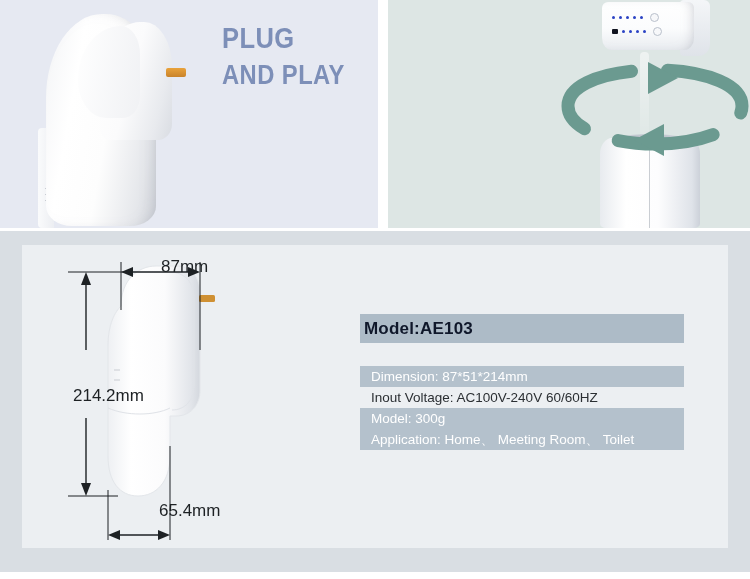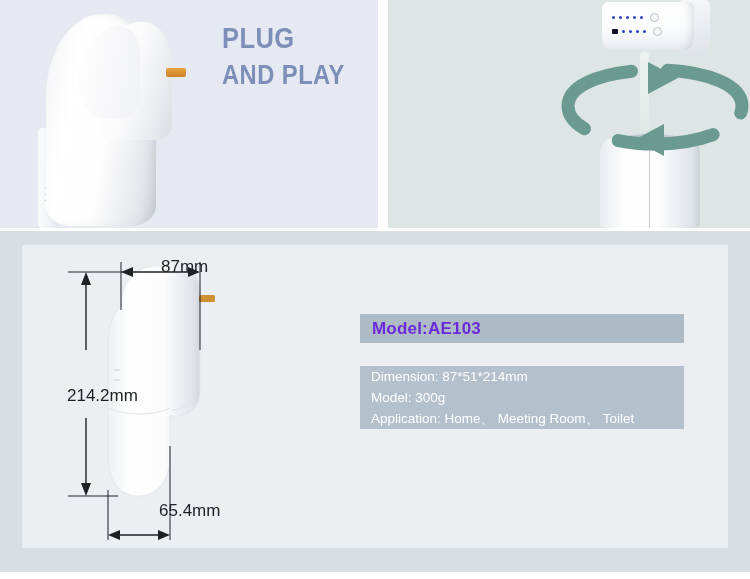--- a/index.html
+++ b/index.html
@@ -117,22 +117,22 @@
   
   .bottom{position:absolute;left:0;top:231px;width:750px;height:341px;background:#d9dee3;}
   .bottom-inner{position:absolute;left:22px;top:14px;width:706px;height:303px;background:#eceff2;}
 
   
   .dim{position:absolute;left:58px;top:250px;width:270px;height:300px;}
 
   .spec{position:absolute;left:360px;top:314px;width:324px;}
   .spec-head{
     height:29px;background:#adbbc7;display:flex;align-items:center;
-    padding-left:12px;box-sizing:border-box;
-    color:#6d28d9;font-size:17px;font-weight:bold;letter-spacing:.2px;
+    padding-left:4px;box-sizing:border-box;
+    color:#0f172a;font-size:17px;font-weight:bold;letter-spacing:.2px;
   }
   .spec-rows{margin-top:23px;}
   .spec-row{
     height:21px;display:flex;align-items:center;
     padding-left:11px;box-sizing:border-box;
     font-size:13.5px;white-space:nowrap;
   }
   .spec-row.alt{background:#b4c1cc;color:#ffffff;}
   .spec-row.plain{background:transparent;color:#2b2f33;}
   .spec-row sup{font-size:9px;vertical-align:super;}
@@ -263,25 +263,26 @@
     </g>
 
     <g stroke="#1d2124" stroke-width="1.4">
       <line x1="53" y1="285" x2="109" y2="285"></line>
       <polygon points="50,285 62,280 62,290" fill="#1d2124" stroke="none"></polygon>
       <polygon points="112,285 100,280 100,290" fill="#1d2124" stroke="none"></polygon>
     </g>
   </svg>
 
   <div class="dimtext" style="left:161px;top:257px;">87mm</div>
-  <div class="dimtext" style="left:67px;top:386px;">214.2mm</div>
+  <div class="dimtext" style="left:73px;top:386px;">214.2mm</div>
   <div class="dimtext" style="left:159px;top:501px;">65.4mm</div>
 
   <div class="spec">
     <div class="spec-head">Model:AE103</div>
     <div class="spec-rows">
         <div class="spec-row alt">Dimension: 87*51*214mm</div>
+        <div class="spec-row plain">Inout Voltage: AC100V-240V  60/60HZ</div>
         <div class="spec-row alt">Model: 300g</div>
         <div class="spec-row alt">Application: Home、 Meeting Room、 Toilet</div>
       </div>
   </div>
 
 </div>
 
 </body></html>

